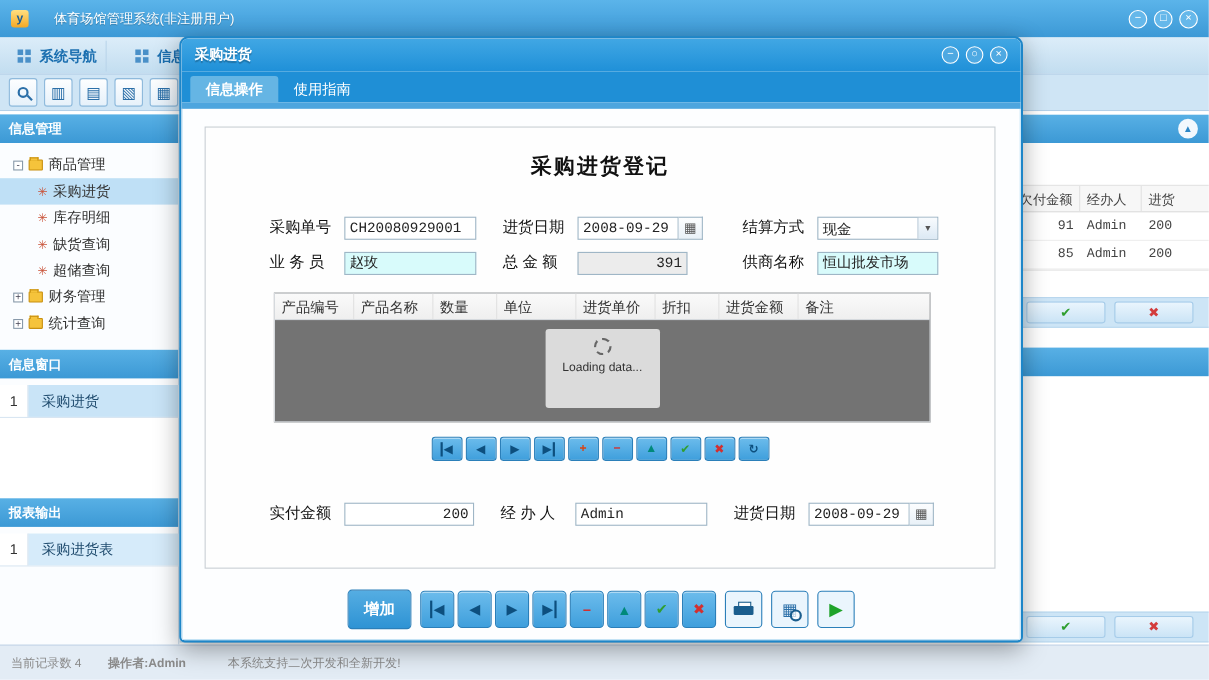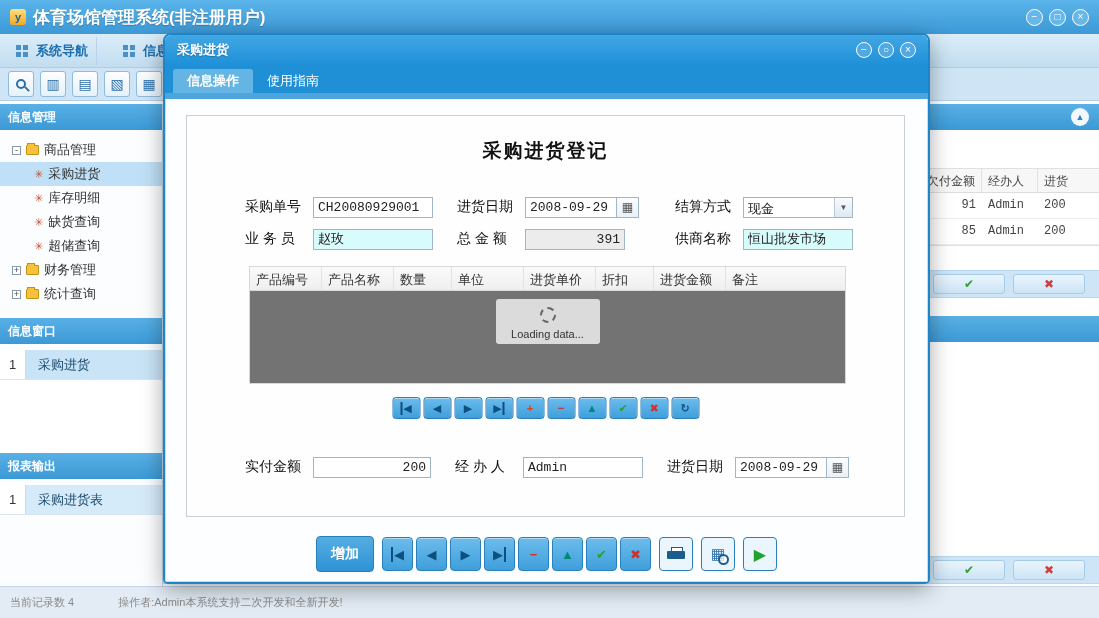--- a/index.html
+++ b/index.html
@@ -6,21 +6,21 @@
   *{box-sizing:border-box;}
   .app{position:relative;width:1099px;height:618px;overflow:hidden;
        font-family:"Liberation Sans","DejaVu Sans",sans-serif;
        background:#EAF1F8;color:#222;font-size:13px;}
 
   
   .titlebar{position:absolute;top:0;left:0;right:0;height:34px;
     background:linear-gradient(#5BB4EA,#3C99D6);display:flex;align-items:center;padding:0 10px;}
   .logo{width:16px;height:16px;border-radius:3px;background:linear-gradient(#FFE082,#F4A825);
     color:#1D5E96;font-weight:bold;font-size:11px;display:flex;align-items:center;justify-content:center;margin-right:7px;}
-  .apptitle{color:#FFFFFF;font-weight:bold;font-size:17px;text-shadow:0 1px 1px rgba(0,0,0,.25);}
+  .apptitle{color:#FFFFFF;font-weight:normal;font-size:12px;text-shadow:0 1px 1px rgba(0,0,0,.25);margin-left:16px;}
   .winbtns{margin-left:auto;display:flex;gap:6px;}
   .wbtn{width:17px;height:17px;border-radius:50%;border:1.5px solid #FFFFFF;background:#66B8EA;
     color:#FFF;font-size:10px;line-height:14px;text-align:center;cursor:pointer;}
 
   
   .navtabs{position:absolute;top:34px;left:0;right:0;height:34px;
     background:linear-gradient(#DCEDF9,#C2DDF0);border-bottom:1px solid #AFCDE6;
     display:flex;align-items:center;padding:0 8px;gap:18px;}
   .navtab{display:flex;align-items:center;gap:7px;color:#1B6FB0;font-weight:bold;font-size:13px;
     padding:5px 8px;cursor:pointer;border-right:1px solid #B9D4EA;}
@@ -117,21 +117,21 @@
   .g-r1c1{left:58px;top:80px;} .g-r1c2{left:270px;top:80px;} .g-r1c3{left:488px;top:80px;}
   .g-r2c1{left:58px;top:112px;} .g-r2c2{left:270px;top:112px;} .g-r2c3{left:488px;top:112px;}
   .g-r3c1{left:58px;top:340px;} .g-r3c2{left:268px;top:340px;} .g-r3c3{left:480px;top:340px;}
   .w120{width:120px;} .w118{width:118px;} .w114{width:100px;} .w110{width:110px;} .w92{width:92px;}
 
   .gtable{position:absolute;left:62px;right:58px;top:150px;height:118px;border:1px solid #D5D9DD;background:#737373;}
   .ghead{display:flex;height:24px;background:linear-gradient(#FAFAFA,#EFEFEF);border-bottom:1px solid #D5D9DD;}
   .gh{padding:4px 6px;font-size:13px;color:#333;border-right:1px solid #E2E2E2;flex:none;}
   .gw72{width:72px;} .gw58{width:58px;} .ghlast{flex:1;border-right:none;}
   .gbody{position:relative;height:93px;}
-  .loadbox{position:absolute;left:50%;top:8px;transform:translateX(-50%);width:104px;height:45px;
+  .loadbox{position:absolute;left:50%;top:8px;transform:translateX(-50%);width:104px;height:72px;
     background:#DBDBDB;border-radius:3px;text-align:center;padding-top:8px;}
   .spinner{width:16px;height:16px;border:2px dashed #666;border-radius:50%;margin:0 auto 5px;
     animation:spin 1.2s linear infinite;}
   @keyframes spin{to{transform:rotate(360deg);}}
   .loadtxt{font-size:11px;color:#333;}
 
   .dbnav{position:absolute;left:50%;transform:translateX(-50%);top:281px;display:flex;gap:3px;}
   .nbtn{width:28px;height:22px;border:1px solid #2B7FB9;border-radius:3px;
     background:linear-gradient(#6CBCEC,#3F9FDC);display:flex;align-items:center;justify-content:center;
     font-size:11px;font-weight:bold;cursor:pointer;box-shadow:inset 0 1px 0 rgba(255,255,255,.45);}
@@ -153,21 +153,21 @@
   .printer::before{content:"";position:absolute;left:4px;top:0;width:10px;height:4px;background:#FFF;border:1px solid #1B5E8E;}
   .printer::after{content:"";position:absolute;left:0;top:4px;width:18px;height:8px;background:#1B5E8E;border-radius:1px;}
   .gridfind{position:relative;color:#2B6FA8;font-size:15px;}
   .gridfind::after{content:"";position:absolute;right:-4px;bottom:-2px;width:7px;height:7px;border:2px solid #1B5E8E;
     border-radius:50%;background:rgba(255,255,255,.7);}
   .play{color:#1FA32A;font-size:16px;}
 
   
   .statusbar{position:absolute;left:0;right:0;bottom:0;height:32px;background:#E3ECF5;
     border-top:1px solid #C5D6E8;display:flex;align-items:center;color:#8A8A8A;font-size:11px;}
-  .statusbar .s1{margin-left:10px;} .statusbar .s2{margin-left:44px;} .statusbar .s3{}
+  .statusbar .s1{margin-left:10px;} .statusbar .s2{margin-left:24px;font-weight:bold;} .statusbar .s3{margin-left:38px;}
 </style>
 </head>
 <body>
 
 <div class="app">
 
   <div class="titlebar">
     <span class="logo">y</span>
     <span class="apptitle">体育场馆管理系统(非注册用户)</span>
     <div class="winbtns">

